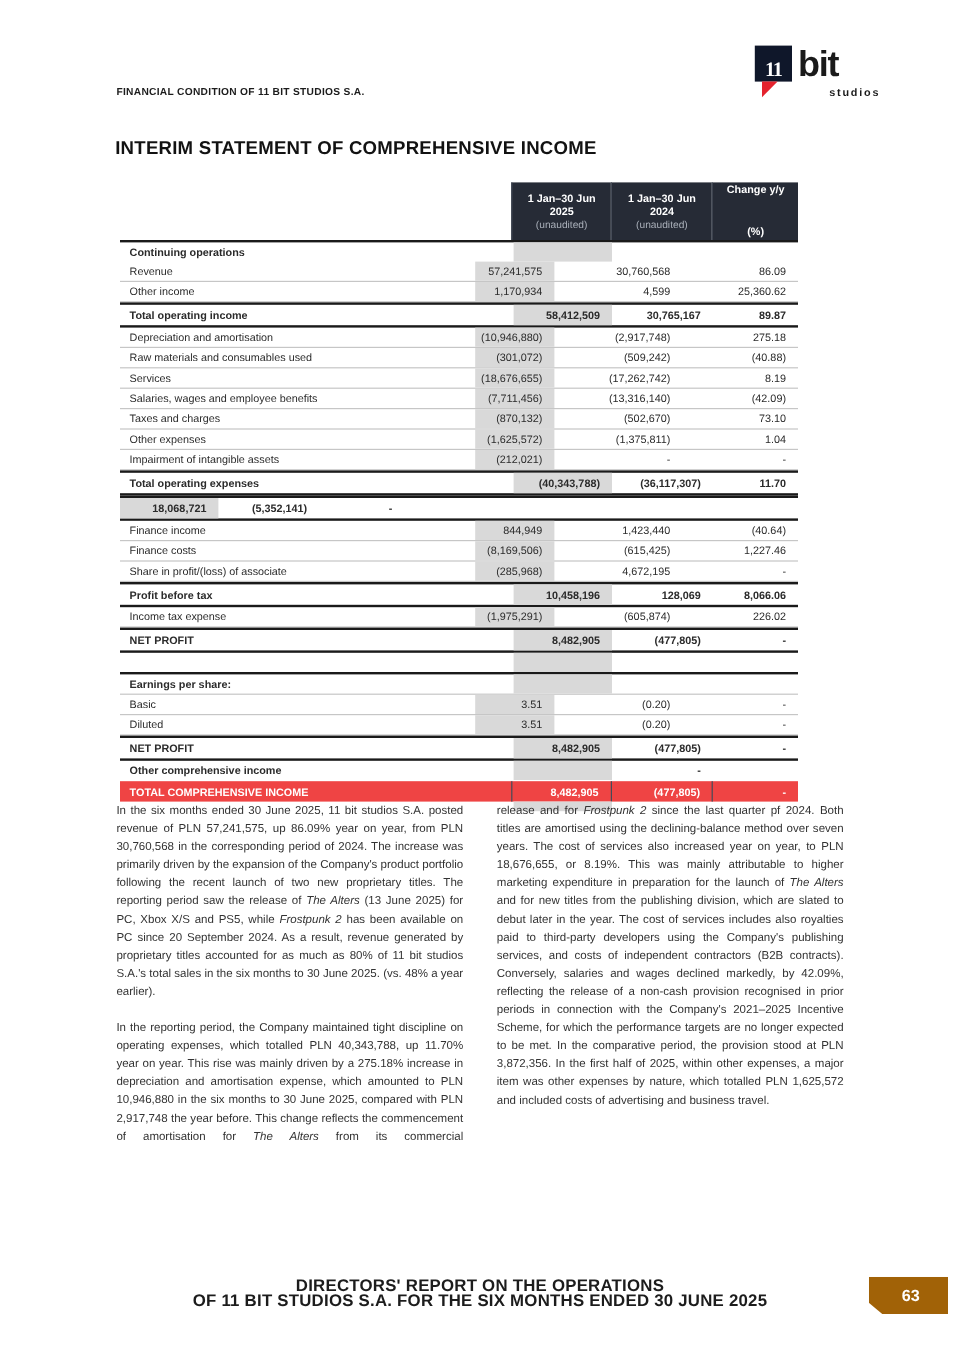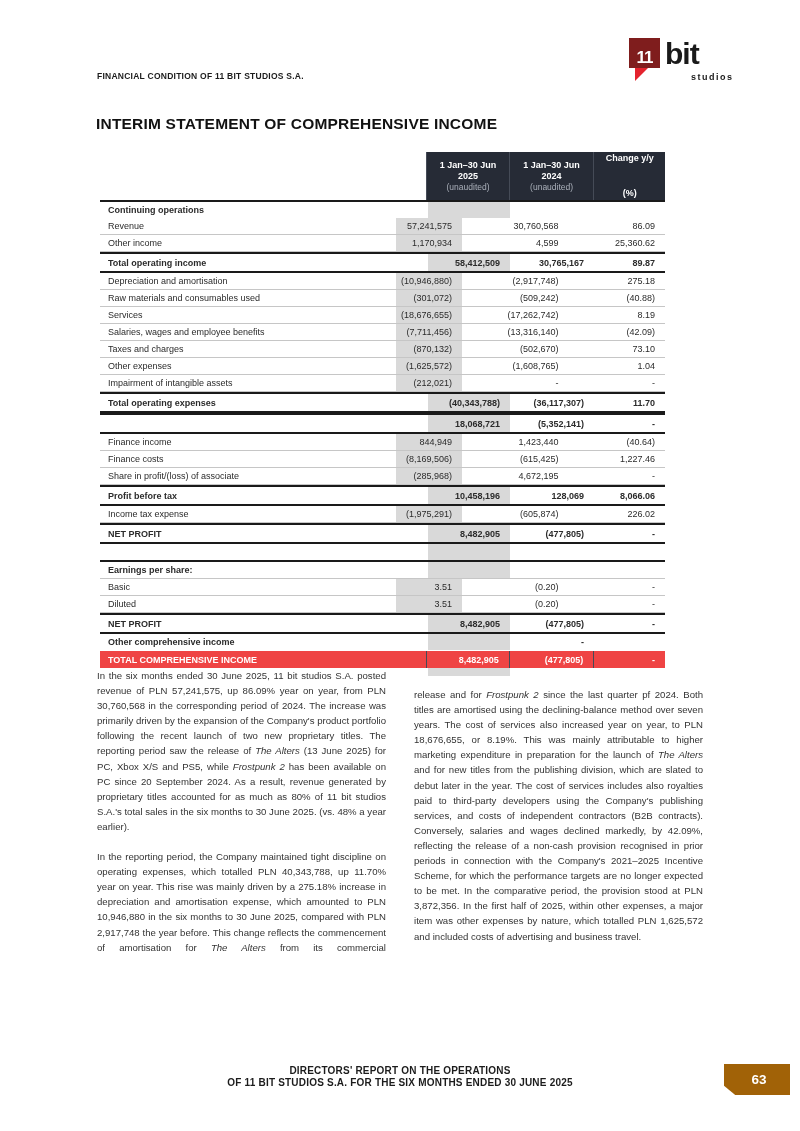--- a/index.html
+++ b/index.html
@@ -7,23 +7,24 @@
     position:relative;width:800px;height:1131px;background:#fff;overflow:hidden;
     font-family:"Liberation Sans","DejaVu Sans",sans-serif;color:#222;
   }
   
   .eyebrow{
     position:absolute;left:97px;top:71px;font-size:8.5px;font-weight:bold;
     letter-spacing:.25px;color:#1c1c1c;
   }
   .logo{position:absolute;left:629px;top:38px;width:95px;height:52px;}
   .logo-sq{
-    position:absolute;left:0;top:0;width:31px;height:30px;background:#7f1d1d;
+    position:absolute;left:0;top:0;width:31px;height:30px;background:#0f172a;
     color:#fff;font-weight:bold;font-size:17px;text-align:center;line-height:40px;
     letter-spacing:-1px;
+    font-family:Liberation Serif, serif;
   }
   .logo-tail{
     position:absolute;left:6px;top:30px;width:0;height:0;
     border-left:13px solid #e4232e;border-bottom:13px solid transparent;
   }
   .logo-bit{
     position:absolute;left:36px;top:1px;font-size:30px;font-weight:bold;
     color:#1a1a1a;letter-spacing:-1px;line-height:30px;
   }
   .logo-studios{
@@ -40,21 +41,21 @@
   .th-label{width:328px;}
   .th{
     background:#262b36;color:#fff;display:flex;flex-direction:column;
     align-items:center;justify-content:center;text-align:center;line-height:11px;
     border-left:1px solid #454b57;
   }
   .th:first-of-type{border-left:none;}
   .th .l1,.th .l2{font-weight:bold;font-size:9px;}
   .th .l3{font-weight:normal;color:#aab0ba;font-size:8.5px;}
   .th.w1{width:82px;}.th.w2{width:84px;}.th.w3{width:71px;gap:24px;}
-  .trow{display:flex;align-items:center;height:16px;justify-content:flex-end;}
+  .trow{display:flex;align-items:center;height:16px;}
   .trow .c{height:100%;display:flex;align-items:center;}
   .trow .label{width:320px;padding-left:8px;}
   .trow .v{justify-content:flex-end;padding-right:10px;}
   .trow .v1{width:72px;background:#d9d9d9;}
   .trow .v2{width:74px;}
   .trow .v3{width:61px;}
   .r-normal{border-bottom:1px solid #c6c6c6;gap:39px;}
   .r-section{border-top:2px solid #1a1a1a;font-weight:bold;}
   .r-section2{border-top:2px solid #1a1a1a;border-bottom:1px solid #c6c6c6;font-weight:bold;}
   .r-total{border-top:2px solid #1a1a1a;border-bottom:2px solid #1a1a1a;font-weight:bold;height:17px;}
@@ -63,28 +64,28 @@
   .r-dark{background:#ef4444;color:#fff;font-weight:bold;height:17px;margin-top:1px;}
   .r-dark .v1{background:transparent;}
   .r-dark .v{border-left:1px solid #454b57;}
   .gray-stub{position:absolute;left:428px;width:82px;height:8px;background:#d9d9d9;}
   
   .col{
     position:absolute;top:668px;width:289px;font-size:9.6px;line-height:15.1px;
     color:#333;text-align:justify;
   }
   .col-left{left:97px;}
-  .col-right{left:414px;margin-top:19px;}
+  .col-right{left:414px;}
   .para{margin:0 0 15px 0;}
   .para.force-last{text-align-last:justify;}
   .para i{font-style:italic;}
   
   .footer-text{
     position:absolute;left:0;top:1065px;width:800px;text-align:center;
-    font-size:10px;font-weight:bold;color:#1c1c1c;line-height:12px;letter-spacing:.2px;
+    font-size:14px;font-weight:bold;color:#1c1c1c;line-height:12px;letter-spacing:.2px;
   }
   .page-badge{
     position:absolute;left:724px;top:1064px;width:66px;height:31px;background:#a16207;
     color:#fff;font-weight:bold;font-size:13.5px;display:flex;align-items:center;justify-content:center;
     clip-path:polygon(0 0,100% 0,100% 100%,17% 100%,0 70%);
     padding-left:4px;box-sizing:border-box;
   }
 </style>
 </head>
 <body>
@@ -171,21 +172,21 @@
         </div>
         <div class="trow r-normal">
           <div class="c label">Taxes and charges</div>
           <div class="c v v1">(870,132)</div>
           <div class="c v v2">(502,670)</div>
           <div class="c v v3">73.10</div>
         </div>
         <div class="trow r-normal">
           <div class="c label">Other expenses</div>
           <div class="c v v1">(1,625,572)</div>
-          <div class="c v v2">(1,608,765)</div>
+          <div class="c v v2">(1,375,811)</div>
           <div class="c v v3">1.04</div>
         </div>
         <div class="trow r-normal">
           <div class="c label">Impairment of intangible assets</div>
           <div class="c v v1">(212,021)</div>
           <div class="c v v2">-</div>
           <div class="c v v3">-</div>
         </div>
         <div class="trow r-total">
           <div class="c label">Total operating expenses</div>

